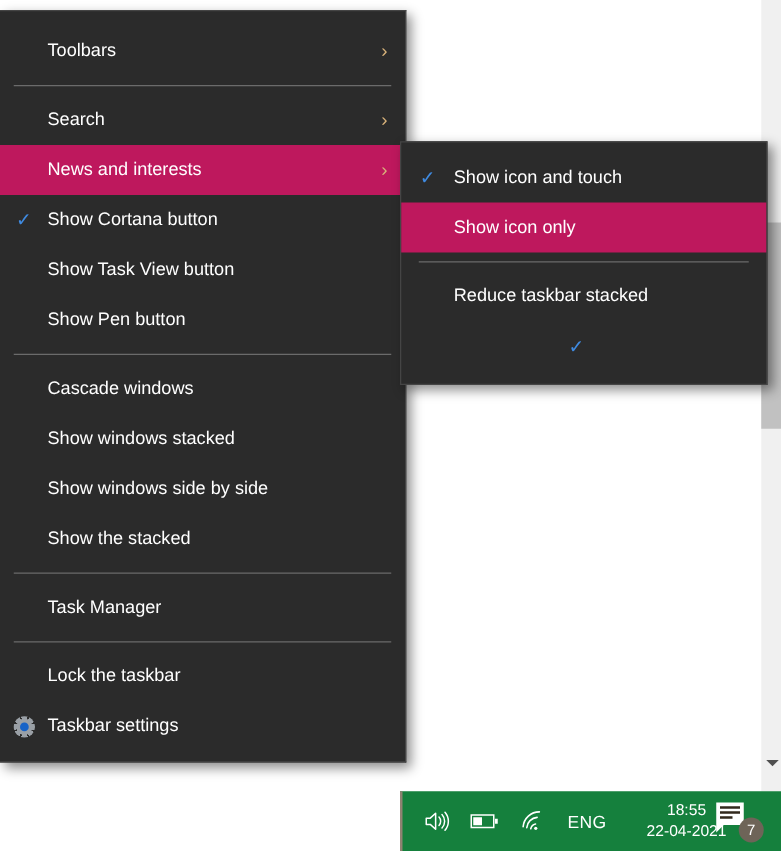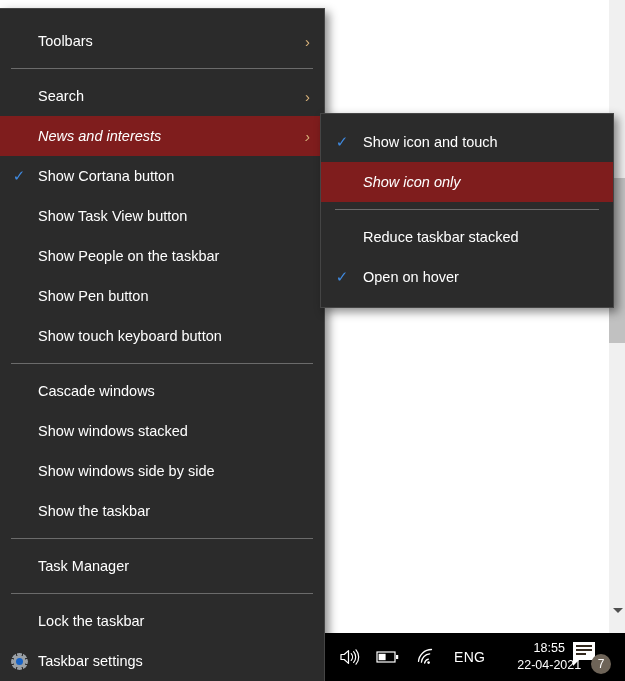--- a/index.html
+++ b/index.html
@@ -59,21 +59,21 @@
     border-top: 5px solid #505050;
   }
 
   
   #taskbar {
     position: absolute;
     left: 320px;
     top: 633px;
     width: 305px;
     height: 48px;
-    background: #000000;
+    background: #15803d;
     display: flex;
     align-items: center;
     box-sizing: border-box;
   }
   #taskbar .tb-left-edge {
     position: absolute;
     left: 0; top: 0; bottom: 0;
     width: 2px;
     background: #8f8272;
   }
@@ -178,22 +178,21 @@
     display: flex;
     align-items: center;
     height: 40px;
     padding: 0 12px 0 0;
     font-size: 14.5px;
     white-space: nowrap;
     cursor: default;
     justify-content: center;
   }
   .ctx-item.hl {
-    background: #7f1d1d;
-    font-style: italic;
+    background: #be185d;
   }
   .ctx-item .check {
     width: 38px;
     min-width: 38px;
     display: flex;
     align-items: center;
     justify-content: center;
     font-size: 15px;
     color: #3f8ae0;
   }
@@ -369,46 +368,38 @@
     <div class="ctx-item">
       <div class="check">✓</div>
       <div class="label">Show Cortana button</div>
     </div>
     <div class="ctx-item">
       <div class="check"></div>
       <div class="label">Show Task View button</div>
     </div>
     <div class="ctx-item">
       <div class="check"></div>
-      <div class="label">Show People on the taskbar</div>
-    </div>
-    <div class="ctx-item">
-      <div class="check"></div>
       <div class="label">Show Pen button</div>
     </div>
-    <div class="ctx-item">
-      <div class="check"></div>
-      <div class="label">Show touch keyboard button</div>
-    </div>
     <div class="ctx-sep"></div>
     <div class="ctx-item">
       <div class="check"></div>
       <div class="label">Cascade windows</div>
     </div>
     <div class="ctx-item">
       <div class="check"></div>
       <div class="label">Show windows stacked</div>
     </div>
     <div class="ctx-item">
       <div class="check"></div>
       <div class="label">Show windows side by side</div>
     </div>
     <div class="ctx-item">
       <div class="check"></div>
-      <div class="label">Show the taskbar</div>
+      <div class="label">Show the stacked</div>
     </div>
     <div class="ctx-sep"></div>
     <div class="ctx-item">
       <div class="check"></div>
       <div class="label">Task Manager</div>
     </div>
     <div class="ctx-sep"></div>
     <div class="ctx-item">
       <div class="check"></div>
       <div class="label">Lock the taskbar</div>
@@ -434,15 +425,14 @@
       <div class="check"></div>
       <div class="label">Show icon only</div>
     </div>
     <div class="ctx-sep"></div>
     <div class="ctx-item">
       <div class="check"></div>
       <div class="label">Reduce taskbar stacked</div>
     </div>
     <div class="ctx-item">
       <div class="check">✓</div>
-      <div class="label">Open on hover</div>
     </div>
   </div>
 
 </body></html>

